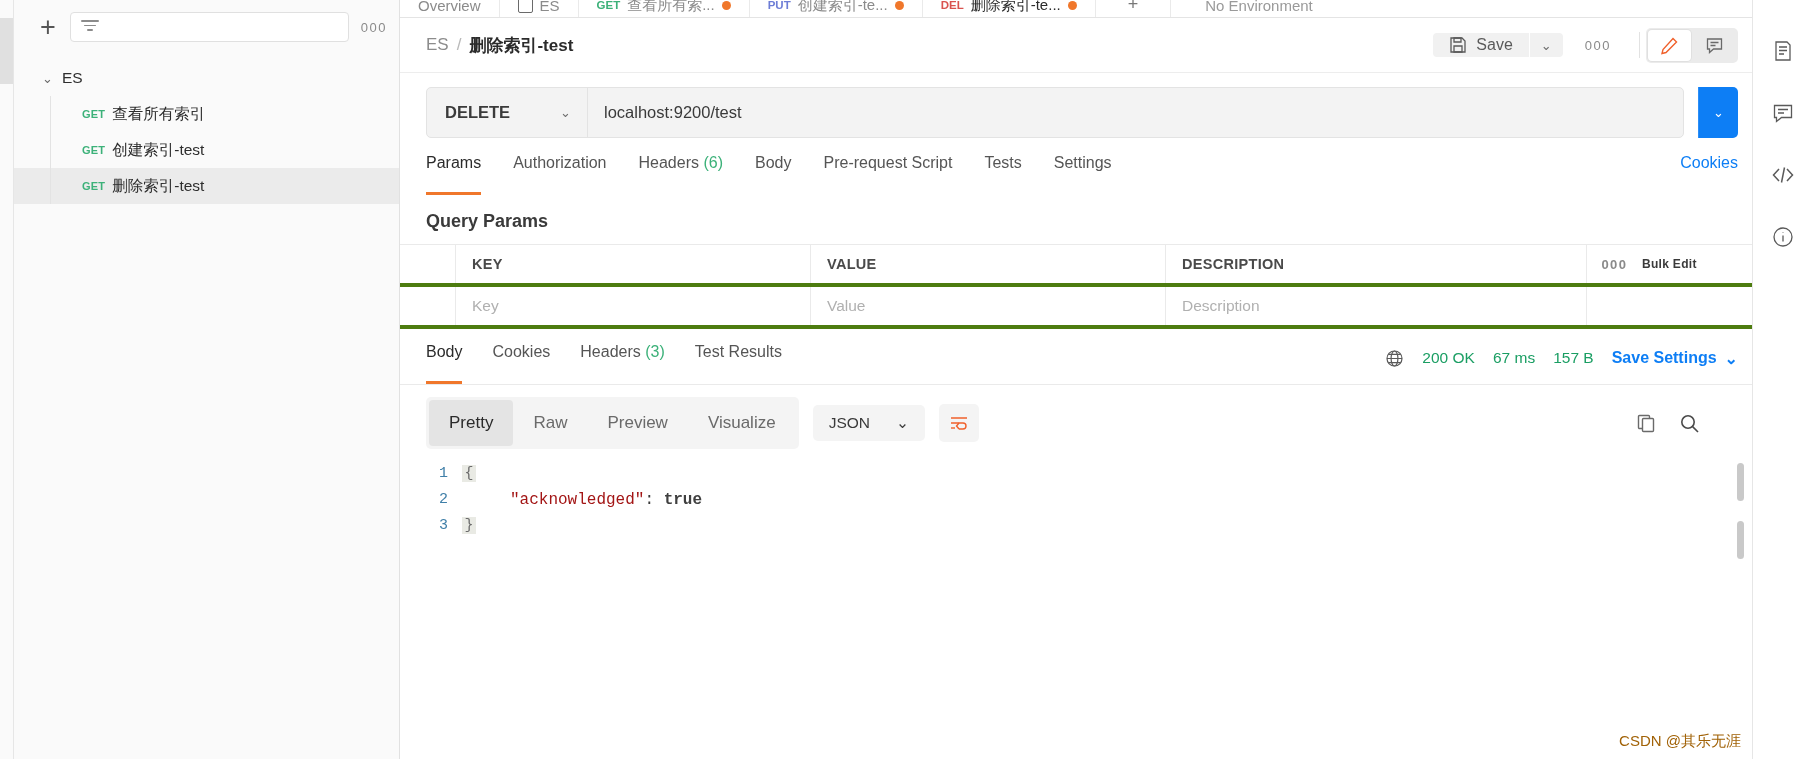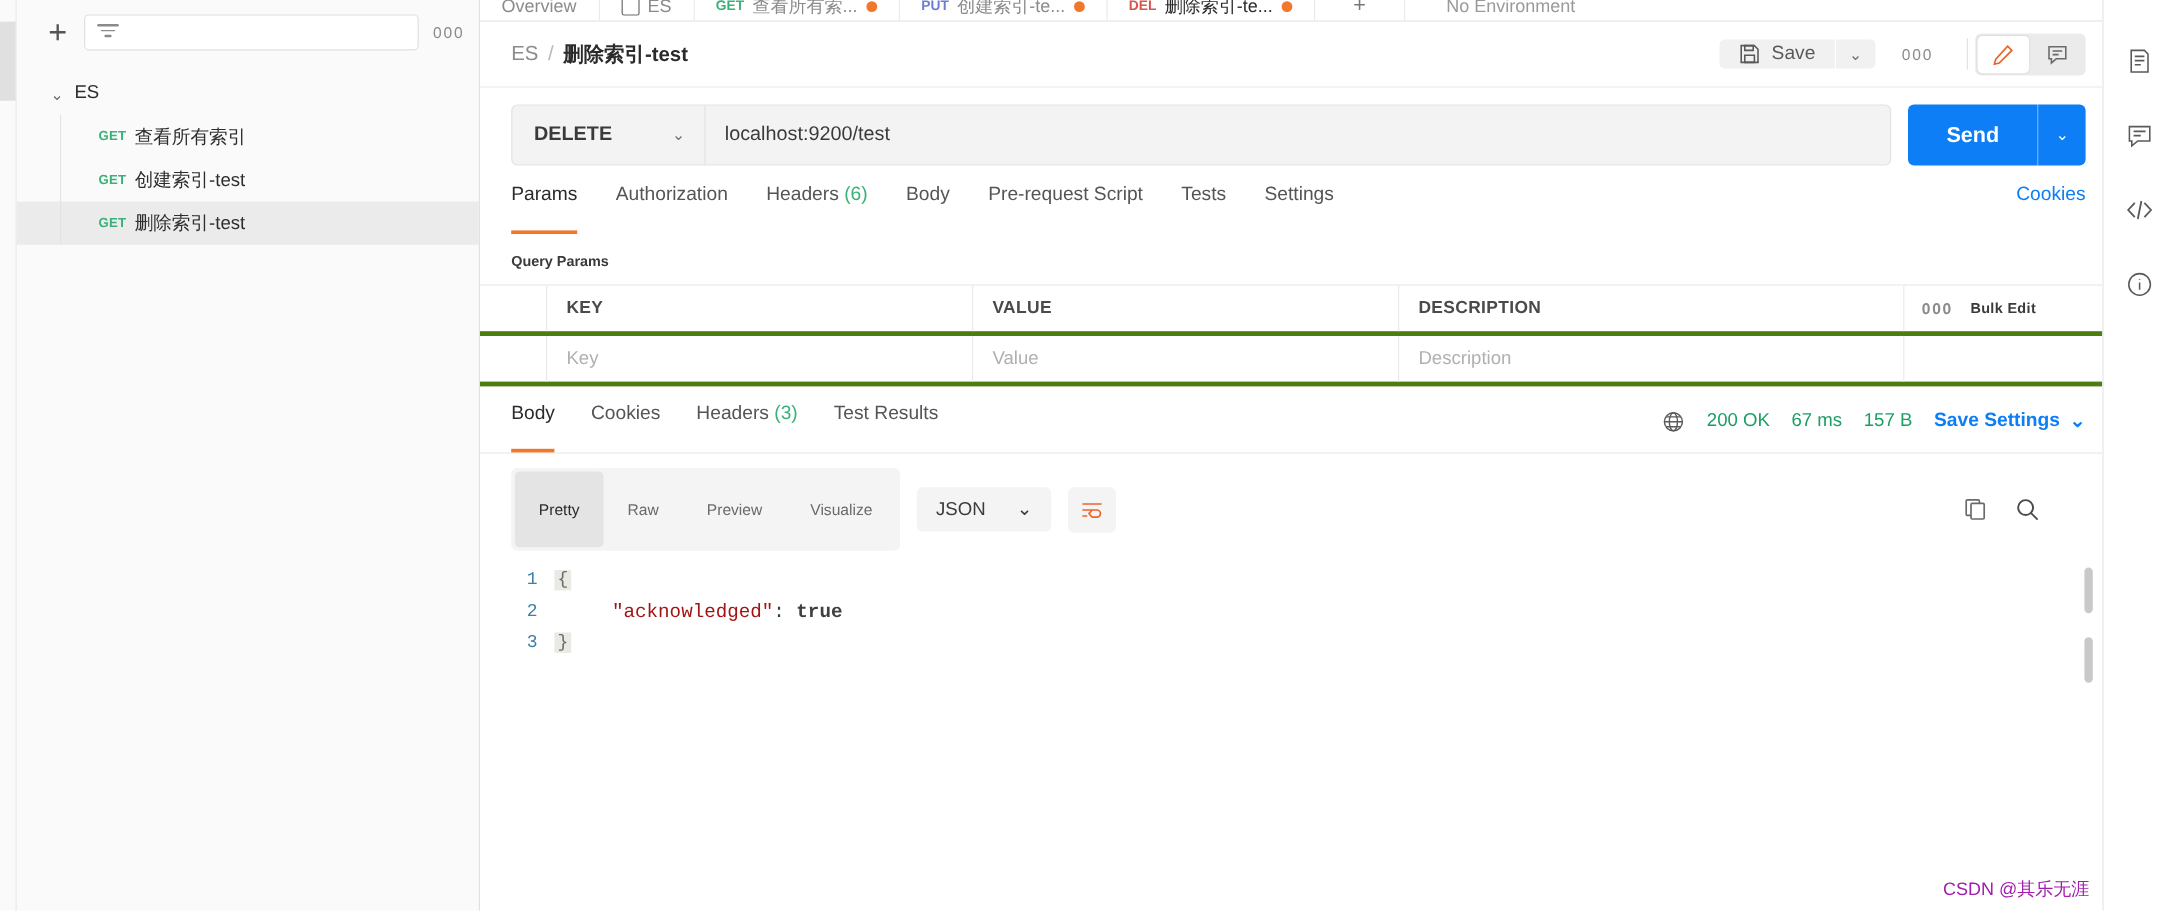--- a/index.html
+++ b/index.html
@@ -184,21 +184,21 @@
   .reqtabs { display: flex; gap: 32px; padding-top: 16px; }
   .rtab {
     font-size: 16px; color: #555; cursor: pointer; padding-bottom: 20px;
     border-bottom: 3px solid transparent; white-space: nowrap;
   }
   .rtab.active { color: #2b2b2b; border-bottom-color: #f0772b; }
   .rtab .cnt { color: #3cb179; }
   .cookies-link { color: #0d7ef5; font-size: 16px; cursor: pointer; padding-top: 16px; }
 
   
-  .qp-title { font-size: 12px; font-weight: bold; color: #3a3a3a; padding: 16px 0 12px 26px; }
+  .qp-title { font-size: 18px; font-weight: bold; color: #3a3a3a; padding: 16px 0 12px 26px; }
   .qp-table { border-top: 1px solid #eaeaea; font-size: 15.5px; }
   .qp-head-row, .qp-body-row {
     display: flex; align-items: center; border-bottom: 4px solid #4d7c0f; height: 42px;
   }
   .qp-head-row { color: #4a4a4a; font-weight: bold; font-size: 14.5px; letter-spacing: .3px; }
   .qp-body-row { color: #b0b0b0; }
   .qp-c0 { width: 56px; border-right: 1px solid #eaeaea; height: 100%; }
   .qp-c1 { width: 355px; border-right: 1px solid #eaeaea; height: 100%; display: flex; align-items: center; padding-left: 16px; }
   .qp-c2 { width: 355px; border-right: 1px solid #eaeaea; height: 100%; display: flex; align-items: center; padding-left: 16px; }
   .qp-c3 { flex: 1; height: 100%; display: flex; align-items: center; padding-left: 16px; min-width: 0; }
@@ -214,21 +214,21 @@
   .resp-meta { display: flex; align-items: center; gap: 18px; font-size: 15.5px; padding-top: 14px; padding-bottom: 11px; }
   .meta-green { color: #1a9e63; }
   .save-resp { color: #0d7ef5; font-weight: bold; font-size: 16px; cursor: pointer; display: flex; align-items: center; gap: 8px; }
 
   
   .body-toolbar { display: flex; align-items: center; padding: 12px 14px 10px 26px; gap: 14px; flex: none; }
   .seg {
     display: flex; background: #f4f4f4; border-radius: 5px; padding: 3px;
   }
   .seg-btn {
-    padding: 24px 20px; font-size: 13px; color: #6a6a6a; border-radius: 4px; cursor: pointer;
+    padding: 13px 20px; font-size: 17px; color: #6a6a6a; border-radius: 4px; cursor: pointer;
   }
   .seg-btn.sel { background: #e4e4e4; color: #2b2b2b; }
   .fmt-sel {
     display: flex; align-items: center; gap: 26px; background: #f4f4f4;
     border-radius: 5px; padding: 9px 16px; font-size: 15.5px; color: #3a3a3a; cursor: pointer;
   }
   .wrap-btn {
     width: 40px; height: 38px; background: #f4f4f4; border-radius: 5px;
     display: flex; align-items: center; justify-content: center; cursor: pointer;
   }
@@ -258,21 +258,21 @@
 
   
   .right-rail {
     width: 61px; height: 759px; background: #fff; border-left: 1px solid #e6e6e6;
     flex: none; display: flex; flex-direction: column; align-items: center;
     padding-top: 40px; gap: 40px;
   }
   .rr-icon { cursor: pointer; color: #5a5a5a; }
 
   .watermark {
-    position: absolute; right: 72px; bottom: 8px; color: #a21caf; font-size: 15px;
+    position: absolute; right: 72px; bottom: 8px; color: #a16207; font-size: 15px;
   }
   svg { display: block; }
 </style>
 </head>
 <body>
 
 <div class="app">
 
   <div class="left-rail">
     <div class="scroll-thumb"></div>
@@ -392,21 +392,20 @@
 
     <div class="url-row">
       <div class="url-box">
         <div class="method-sel">
           <span class="method-name">DELETE</span>
           <span class="method-caret">⌄</span>
         </div>
         <input class="url-input" value="localhost:9200/test" style="">
       </div>
       <div class="send-group">
-        <div class="send-btn">Send</div>
         <div class="send-caret">
           <span>⌄</span>
         </div>
       </div>
     </div>
 
     <div class="reqtabs-row">
       <div class="reqtabs">
         <div class="rtab active">
           <span>Params</span>

